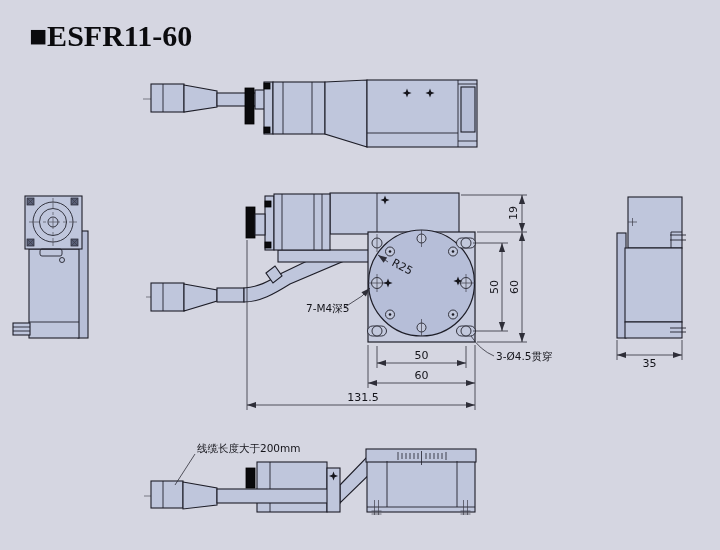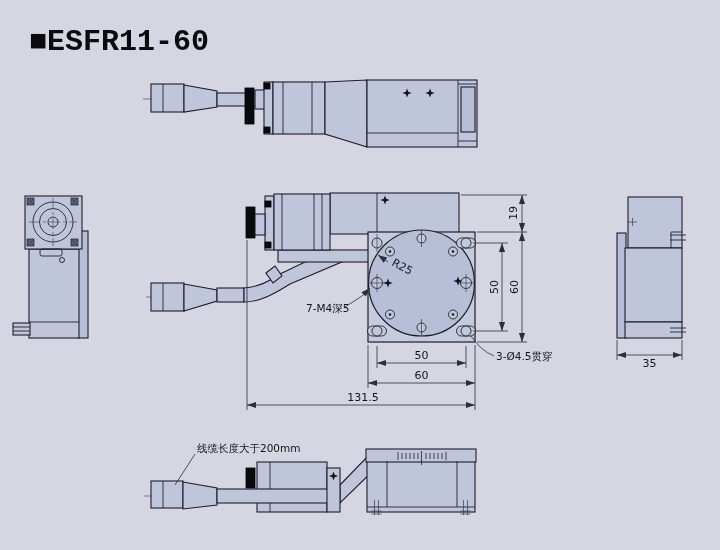--- a/index.html
+++ b/index.html
@@ -2,23 +2,23 @@
 <html><head>
 <meta charset="utf-8">
 <style>
   html,body{margin:0;padding:0;}
   body{
     width:720px;height:550px;position:relative;overflow:hidden;
     background:#d5d6e1;
     font-family:"DejaVu Sans","Liberation Sans",sans-serif;
   }
   .title{
-    position:absolute;left:29px;top:25px;
+    position:absolute;left:29px;top:19px;
     font-size:30px;font-weight:600;color:#0b0b0e;
-    font-family:Liberation Mono, monospace;
+    font-family:Liberation Serif, serif;
   }
   svg{position:absolute;left:0;top:0;}
   .part{fill:#bfc6dc;stroke:#1e1e28;stroke-width:1.1;}
   .part2{fill:#b7bed7;stroke:#1e1e28;stroke-width:1.1;}
   .plate{fill:#c6cbde;stroke:#1e1e28;stroke-width:1.2;}
   .platform{fill:#b6bed8;stroke:#1e1e28;stroke-width:1.2;}
   .blackfill{fill:#0a0a0c;stroke:#000;stroke-width:0.8;}
   .ln{stroke:#22222c;stroke-width:0.9;fill:none;}
   .thin{stroke:#3c3c48;stroke-width:0.7;fill:none;}
   .hole{fill:#c2c8dc;stroke:#22222c;stroke-width:0.9;}

